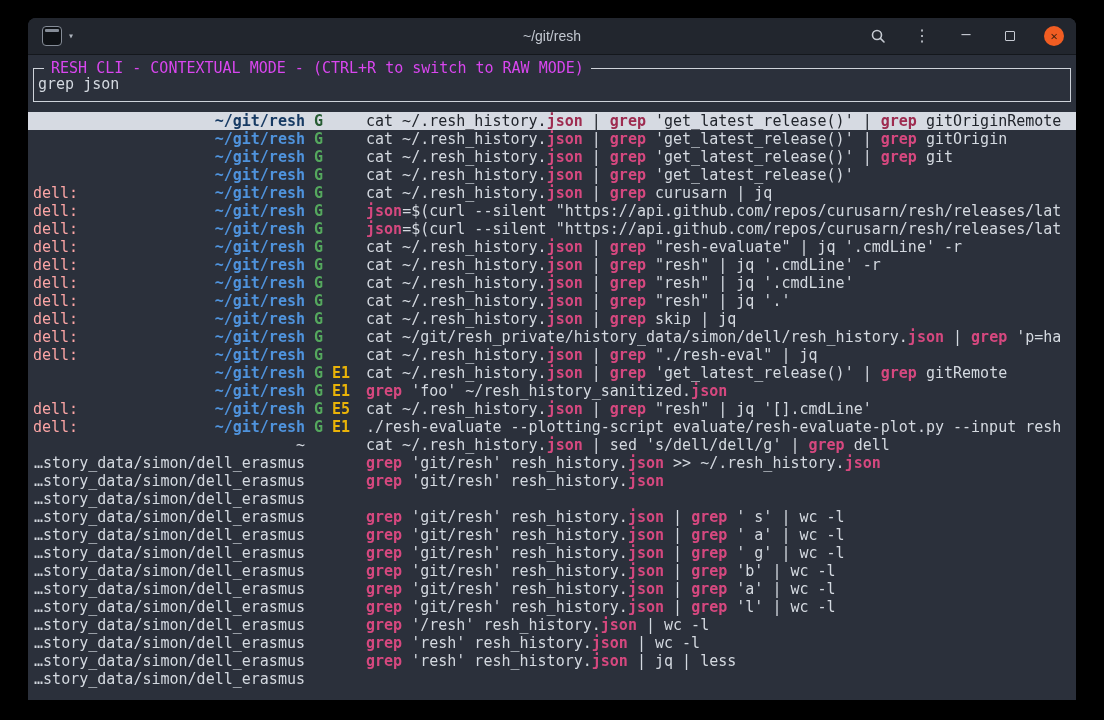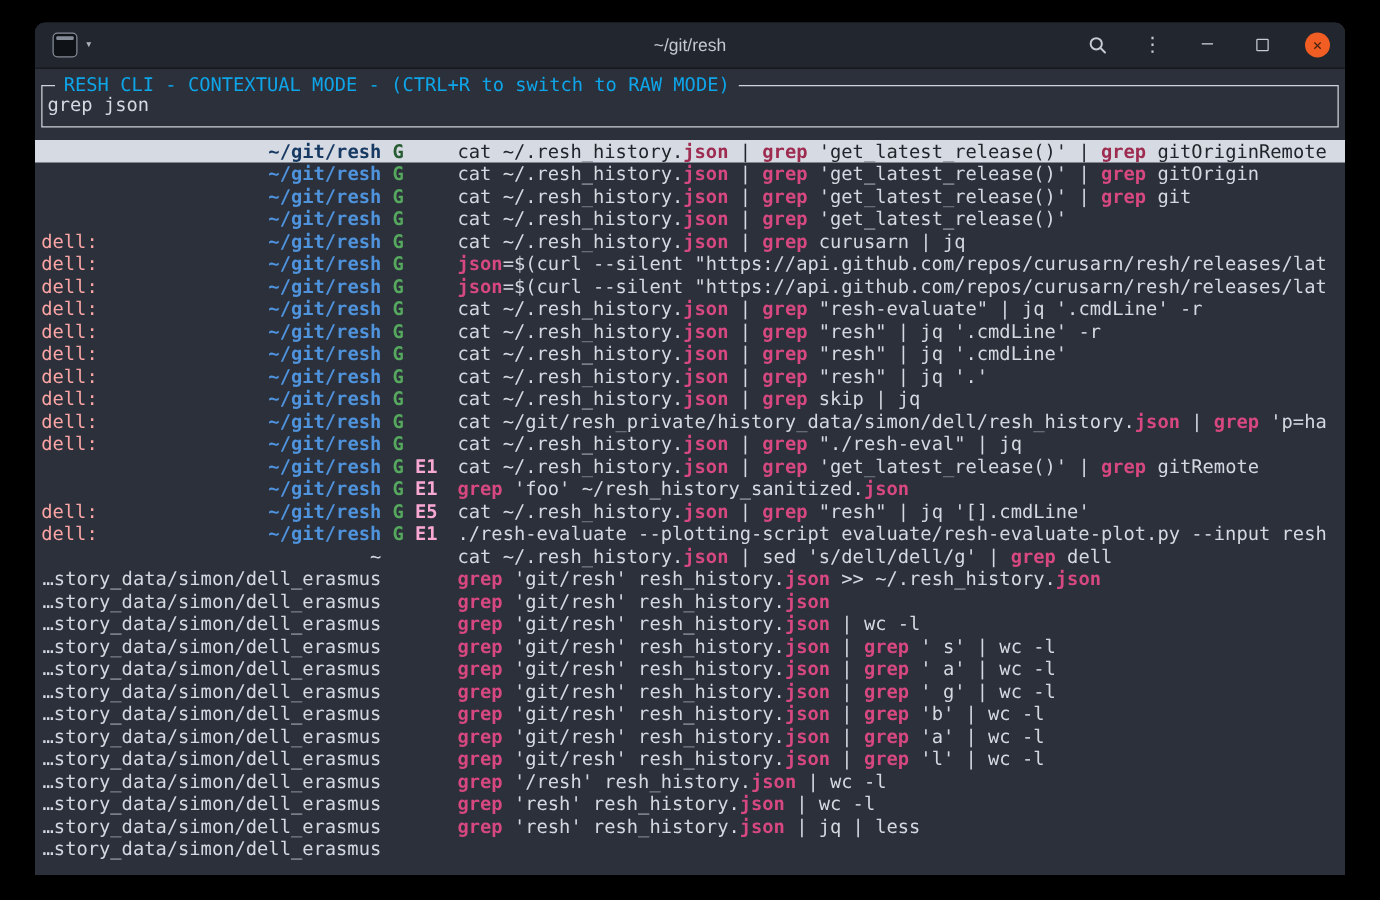--- a/index.html
+++ b/index.html
@@ -27,33 +27,33 @@
   .min-glyph{font-size:15px;transform:translateY(-2px)}
   .restore-box{width:10px;height:10px;border:1.5px solid #c6cad2;border-radius:1px}
   .close-btn{width:20px;height:20px;border-radius:50%;background:#f15d22;color:#43220f;
     font-size:12px;font-weight:bold;display:flex;align-items:center;justify-content:center}
 
   
   .term{flex:1;font-size:15px;line-height:18px;color:#d4d9e0;overflow:hidden}
 
   .query-box{margin:13px 5px 0 5px;border:1px solid #cfd3da;position:relative;height:34px}
   .box-title{position:absolute;top:-10px;left:10px;background:#2b303b;padding:0 7px;
-    font-size:15px;color:#0ea5e9;white-space:pre}
+    font-size:15px;color:#d946ef;white-space:pre}
   .query-line{padding:0 4px;line-height:31px;color:#d4d9e0;white-space:pre}
 
   .history{margin-top:10px}
   .row{height:18px;line-height:18px;display:flex;white-space:pre;overflow:hidden;
     padding:0 5px}
   .pathcol{flex:0 0 272px;display:flex;justify-content:space-between;overflow:hidden}
   .host{color:#fca5a5}
   .path-blue{color:#4f93dd;font-weight:bold}
   .path-plain{color:#d4d9e0}
   .flagcol{flex:0 0 44px;margin-left:9px;font-weight:bold}
   .flag-green{color:#55a85e}
-  .flag-red{color:#f9a8d4}
+  .flag-red{color:#eab308}
   .cmd{margin-left:8px;flex:1;overflow:hidden}
   .hl{color:#d6487f;font-weight:bold}
 
   .row.selected{background:#d6dae2;color:#20242b}
   .row.selected .cmd, .row.selected .path-plain{color:#20242b}
   .row.selected .path-blue{color:#173a63}
   .row.selected .flag-green{color:#275c33}
   .row.selected .hl{color:#9e2b50}
 </style>
 </head>
@@ -109,21 +109,21 @@
         <div class="row"><span class="pathcol"><span class="host">dell:</span><span class="path-blue">~/git/resh</span></span><span class="flagcol"><span class="flag-green">G</span></span><span class="cmd"><span>cat ~/.resh_history.</span><span class="hl">json</span><span> | </span><span class="hl">grep</span><span> skip | jq</span></span></div>
         <div class="row"><span class="pathcol"><span class="host">dell:</span><span class="path-blue">~/git/resh</span></span><span class="flagcol"><span class="flag-green">G</span></span><span class="cmd"><span>cat ~/git/resh_private/history_data/simon/dell/resh_history.</span><span class="hl">json</span><span> | </span><span class="hl">grep</span><span> 'p=ha</span></span></div>
         <div class="row"><span class="pathcol"><span class="host">dell:</span><span class="path-blue">~/git/resh</span></span><span class="flagcol"><span class="flag-green">G</span></span><span class="cmd"><span>cat ~/.resh_history.</span><span class="hl">json</span><span> | </span><span class="hl">grep</span><span> "./resh-eval" | jq</span></span></div>
         <div class="row"><span class="pathcol"><span class="host"></span><span class="path-blue">~/git/resh</span></span><span class="flagcol"><span class="flag-green">G</span> <span class="flag-red">E1</span></span><span class="cmd"><span>cat ~/.resh_history.</span><span class="hl">json</span><span> | </span><span class="hl">grep</span><span> 'get_latest_release()' | </span><span class="hl">grep</span><span> gitRemote</span></span></div>
         <div class="row"><span class="pathcol"><span class="host"></span><span class="path-blue">~/git/resh</span></span><span class="flagcol"><span class="flag-green">G</span> <span class="flag-red">E1</span></span><span class="cmd"><span class="hl">grep</span><span> 'foo' ~/resh_history_sanitized.</span><span class="hl">json</span></span></div>
         <div class="row"><span class="pathcol"><span class="host">dell:</span><span class="path-blue">~/git/resh</span></span><span class="flagcol"><span class="flag-green">G</span> <span class="flag-red">E5</span></span><span class="cmd"><span>cat ~/.resh_history.</span><span class="hl">json</span><span> | </span><span class="hl">grep</span><span> "resh" | jq '[].cmdLine'</span></span></div>
         <div class="row"><span class="pathcol"><span class="host">dell:</span><span class="path-blue">~/git/resh</span></span><span class="flagcol"><span class="flag-green">G</span> <span class="flag-red">E1</span></span><span class="cmd"><span>./resh-evaluate --plotting-script evaluate/resh-evaluate-plot.py --input resh</span></span></div>
         <div class="row"><span class="pathcol"><span class="host"></span><span class="path-plain">~</span></span><span class="flagcol"></span><span class="cmd"><span>cat ~/.resh_history.</span><span class="hl">json</span><span> | sed 's/dell/dell/g' | </span><span class="hl">grep</span><span> dell</span></span></div>
         <div class="row"><span class="pathcol"><span class="host"></span><span class="path-plain">…story_data/simon/dell_erasmus</span></span><span class="flagcol"></span><span class="cmd"><span class="hl">grep</span><span> 'git/resh' resh_history.</span><span class="hl">json</span><span> &gt;&gt; ~/.resh_history.</span><span class="hl">json</span></span></div>
         <div class="row"><span class="pathcol"><span class="host"></span><span class="path-plain">…story_data/simon/dell_erasmus</span></span><span class="flagcol"></span><span class="cmd"><span class="hl">grep</span><span> 'git/resh' resh_history.</span><span class="hl">json</span></span></div>
-        <div class="row"><span class="pathcol"><span class="host"></span><span class="path-plain">…story_data/simon/dell_erasmus</span></span><span class="flagcol"></span><span class="cmd"><span class="hl">grep</span><span> 'git/resh' resh_history.</span><span class="hl">json</span><span> | wc -l</span></span></div>
+        <div class="row"><span class="pathcol"><span class="host"></span><span class="path-plain">…story_data/simon/dell_erasmus</span></span><span class="flagcol"></span></div>
         <div class="row"><span class="pathcol"><span class="host"></span><span class="path-plain">…story_data/simon/dell_erasmus</span></span><span class="flagcol"></span><span class="cmd"><span class="hl">grep</span><span> 'git/resh' resh_history.</span><span class="hl">json</span><span> | </span><span class="hl">grep</span><span> ' s' | wc -l</span></span></div>
         <div class="row"><span class="pathcol"><span class="host"></span><span class="path-plain">…story_data/simon/dell_erasmus</span></span><span class="flagcol"></span><span class="cmd"><span class="hl">grep</span><span> 'git/resh' resh_history.</span><span class="hl">json</span><span> | </span><span class="hl">grep</span><span> ' a' | wc -l</span></span></div>
         <div class="row"><span class="pathcol"><span class="host"></span><span class="path-plain">…story_data/simon/dell_erasmus</span></span><span class="flagcol"></span><span class="cmd"><span class="hl">grep</span><span> 'git/resh' resh_history.</span><span class="hl">json</span><span> | </span><span class="hl">grep</span><span> ' g' | wc -l</span></span></div>
         <div class="row"><span class="pathcol"><span class="host"></span><span class="path-plain">…story_data/simon/dell_erasmus</span></span><span class="flagcol"></span><span class="cmd"><span class="hl">grep</span><span> 'git/resh' resh_history.</span><span class="hl">json</span><span> | </span><span class="hl">grep</span><span> 'b' | wc -l</span></span></div>
         <div class="row"><span class="pathcol"><span class="host"></span><span class="path-plain">…story_data/simon/dell_erasmus</span></span><span class="flagcol"></span><span class="cmd"><span class="hl">grep</span><span> 'git/resh' resh_history.</span><span class="hl">json</span><span> | </span><span class="hl">grep</span><span> 'a' | wc -l</span></span></div>
         <div class="row"><span class="pathcol"><span class="host"></span><span class="path-plain">…story_data/simon/dell_erasmus</span></span><span class="flagcol"></span><span class="cmd"><span class="hl">grep</span><span> 'git/resh' resh_history.</span><span class="hl">json</span><span> | </span><span class="hl">grep</span><span> 'l' | wc -l</span></span></div>
         <div class="row"><span class="pathcol"><span class="host"></span><span class="path-plain">…story_data/simon/dell_erasmus</span></span><span class="flagcol"></span><span class="cmd"><span class="hl">grep</span><span> '/resh' resh_history.</span><span class="hl">json</span><span> | wc -l</span></span></div>
         <div class="row"><span class="pathcol"><span class="host"></span><span class="path-plain">…story_data/simon/dell_erasmus</span></span><span class="flagcol"></span><span class="cmd"><span class="hl">grep</span><span> 'resh' resh_history.</span><span class="hl">json</span><span> | wc -l</span></span></div>
         <div class="row"><span class="pathcol"><span class="host"></span><span class="path-plain">…story_data/simon/dell_erasmus</span></span><span class="flagcol"></span><span class="cmd"><span class="hl">grep</span><span> 'resh' resh_history.</span><span class="hl">json</span><span> | jq | less</span></span></div>
         <div class="row"><span class="pathcol"><span class="host"></span><span class="path-plain">…story_data/simon/dell_erasmus</span></span><span class="flagcol"></span></div>

